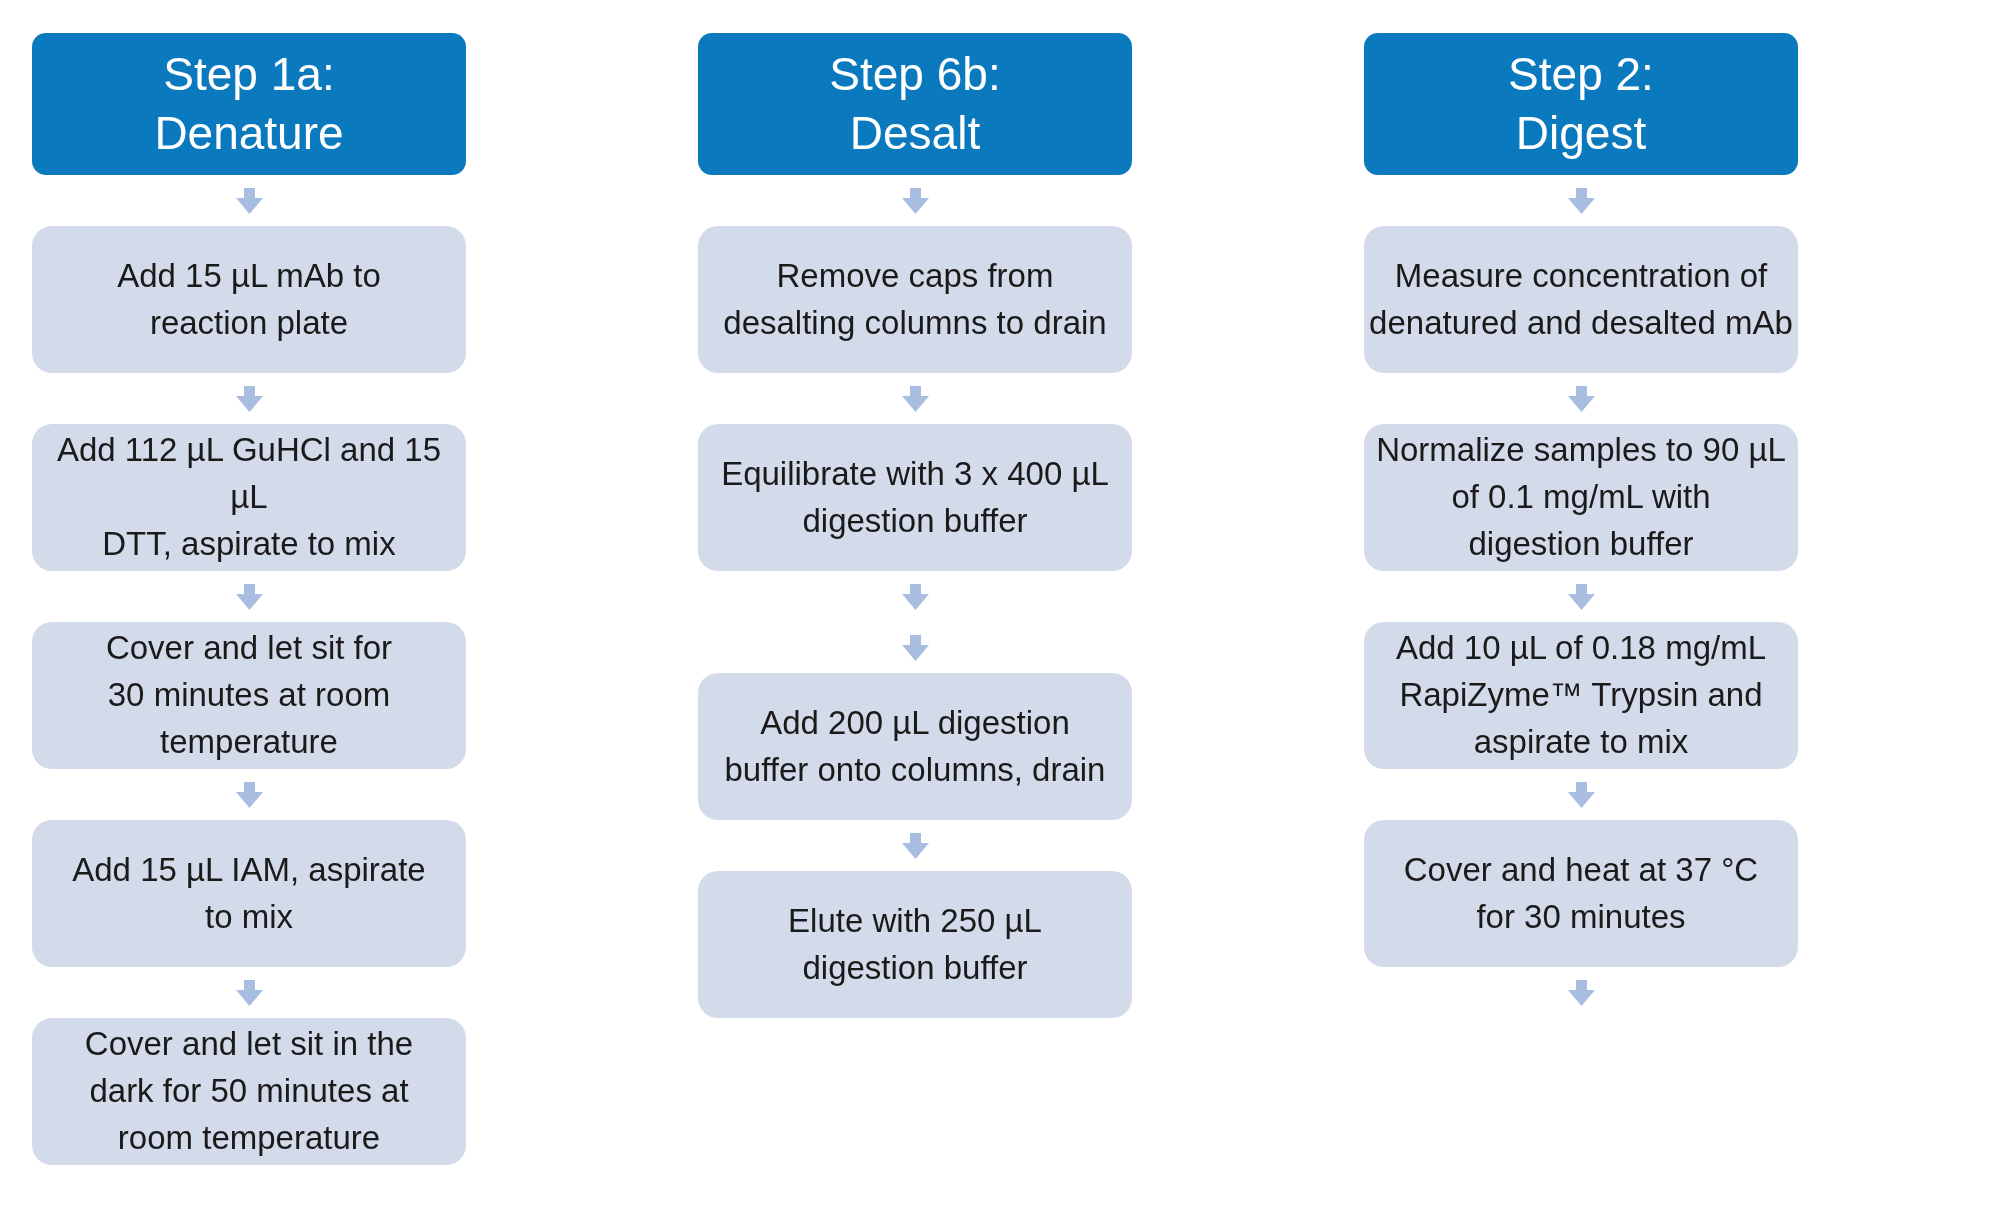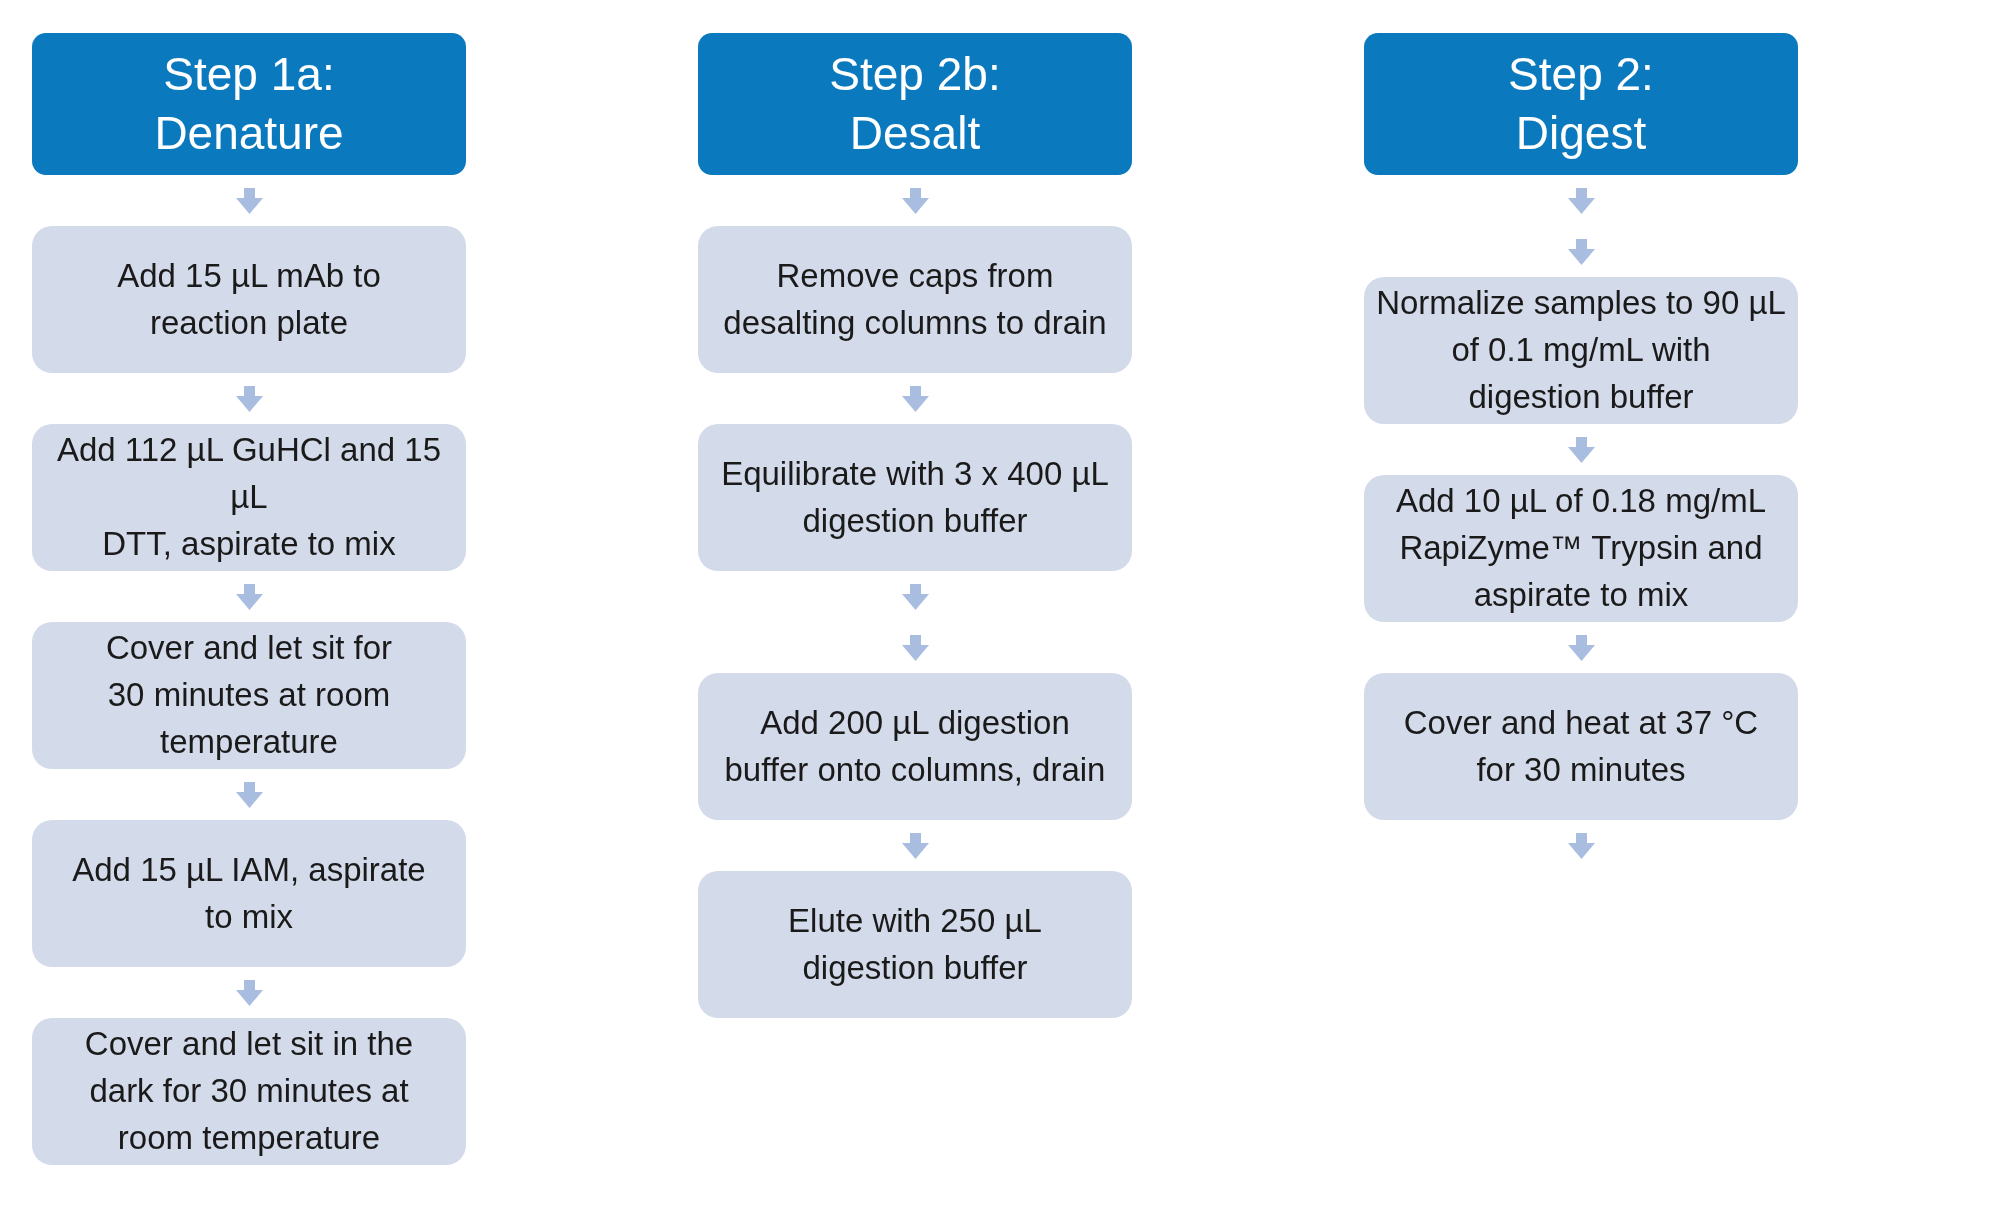--- a/index.html
+++ b/index.html
@@ -109,26 +109,26 @@
           </svg>
       </div>
       <div class="step-box">Add 15 µL IAM, aspirate
 to mix</div>
       <div class="arrow-zone">
         <svg width="27" height="26" viewBox="0 0 27 26">
             <path d="M8 0 h11 v10 h8 L13.5 26 0 10 h8 Z" fill="currentColor"></path>
           </svg>
       </div>
       <div class="step-box">Cover and let sit in the
-dark for 30 minutes at
+dark for 50 minutes at
 room temperature</div>
     </div>
 
     <div class="column">
-      <div class="step-header">Step 2b:
+      <div class="step-header">Step 6b:
 Desalt</div>
       <div class="arrow-zone">
         <svg width="27" height="26" viewBox="0 0 27 26">
             <path d="M8 0 h11 v10 h8 L13.5 26 0 10 h8 Z" fill="currentColor"></path>
           </svg>
       </div>
       <div class="step-box">Remove caps from
 desalting columns to drain</div>
       <div class="arrow-zone">
         <svg width="27" height="26" viewBox="0 0 27 26">
@@ -159,20 +159,22 @@
     </div>
 
     <div class="column">
       <div class="step-header">Step 2:
 Digest</div>
       <div class="arrow-zone">
         <svg width="27" height="26" viewBox="0 0 27 26">
             <path d="M8 0 h11 v10 h8 L13.5 26 0 10 h8 Z" fill="currentColor"></path>
           </svg>
       </div>
+      <div class="step-box">Measure concentration of
+denatured and desalted mAb</div>
       <div class="arrow-zone">
         <svg width="27" height="26" viewBox="0 0 27 26">
             <path d="M8 0 h11 v10 h8 L13.5 26 0 10 h8 Z" fill="currentColor"></path>
           </svg>
       </div>
       <div class="step-box">Normalize samples to 90 µL
 of 0.1 mg/mL with
 digestion buffer</div>
       <div class="arrow-zone">
         <svg width="27" height="26" viewBox="0 0 27 26">

